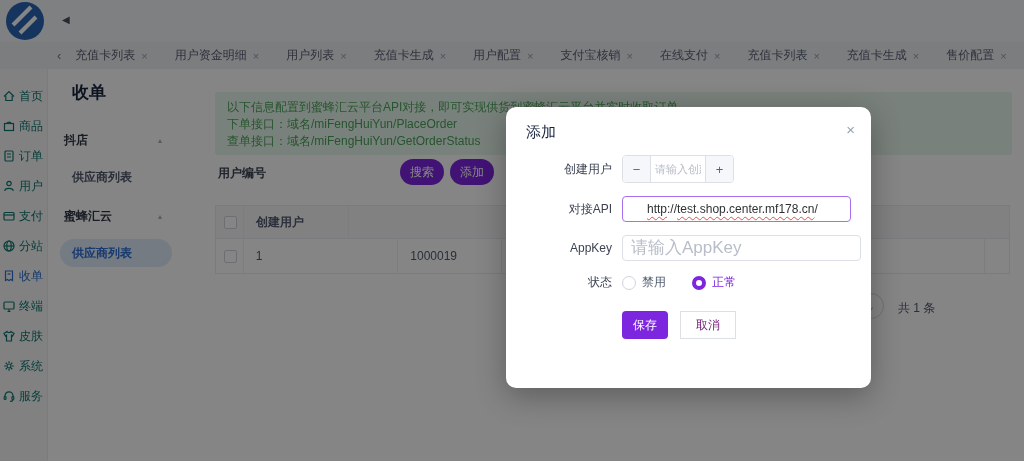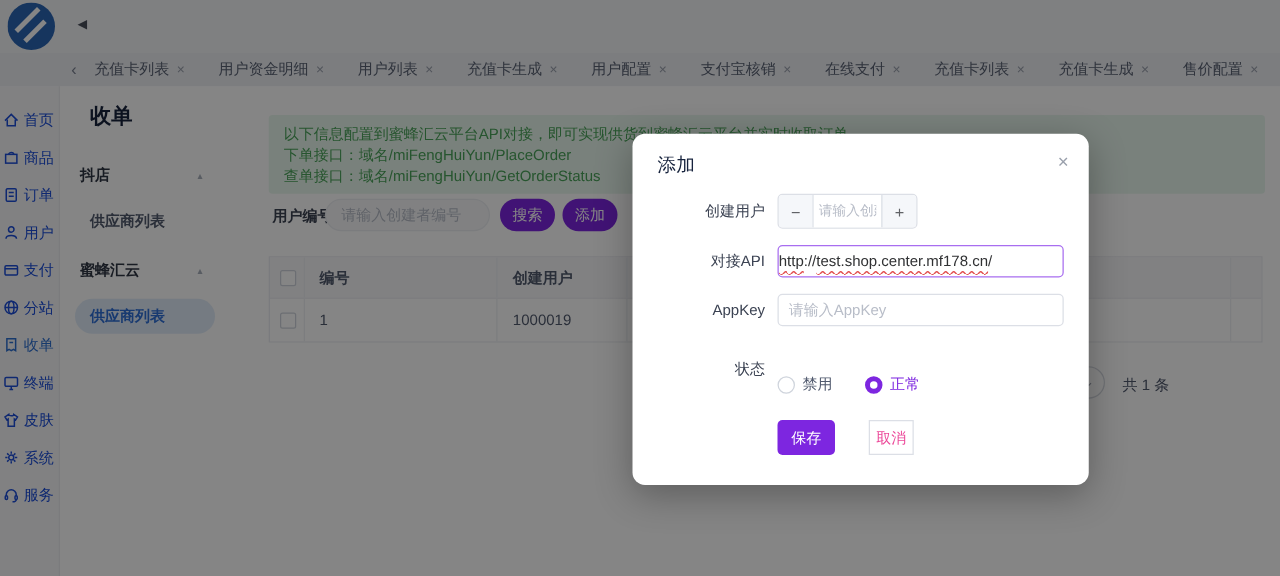--- a/index.html
+++ b/index.html
@@ -15,21 +15,21 @@
   .searchbox svg { margin-right:6px; flex:0 0 auto; }
 
   
   .tabbar { position:absolute; left:0; top:42px; width:1024px; height:27px; background:#edeff4; display:flex; align-items:center; padding-left:57px; white-space:nowrap; overflow:hidden; color:#5a6273; }
   .tab-scroll { margin-right:14px; color:#7a8090; font-size:13px; cursor:pointer; }
   .tab { display:inline-flex; align-items:center; margin-right:27px; cursor:pointer; }
   .tab .x { margin-left:6px; color:#9aa0ac; font-size:11px; }
 
   
   .sidebar { position:absolute; left:0; top:69px; width:48px; height:392px; background:#f7f8fa; border-right:1px solid #ececf0; padding-top:12px; }
-  .side-item { height:30px; display:flex; align-items:center; padding-left:2px; color:#1d4ed8; cursor:pointer; }
+  .side-item { height:30px; display:flex; align-items:center; padding-left:2px; color:#0f766e; cursor:pointer; }
   .side-item svg { flex:0 0 14px; margin-right:3px; }
   .side-item .lbl { font-size:12px; }
   .side-item.active { color:#2d6fd0; }
 
   
   .main { position:absolute; left:48px; top:69px; width:976px; height:392px; background:#ffffff; }
   .page-title { position:absolute; left:24px; top:12px; font-size:17px; font-weight:bold; color:#17233d; }
 
   .submenu { position:absolute; left:12px; top:56px; width:112px; }
   .sm-group { height:30px; display:flex; align-items:center; justify-content:space-between; padding:0 10px 0 4px; color:#2f3644; font-weight:bold; cursor:pointer; margin-bottom:8px; }
@@ -69,31 +69,31 @@
   .modal { position:absolute; left:506px; top:107px; width:365px; height:281px; background:#fff; border-radius:10px; box-shadow:0 8px 30px rgba(0,0,0,0.3); z-index:11; padding:16px 20px; }
   .m-title { font-size:15px; color:#17233d; font-weight:normal; }
   .m-close { position:absolute; right:16px; top:14px; color:#9aa0ac; font-size:15px; cursor:pointer; }
   .m-row { display:flex; align-items:center; margin-top:13px; }
   .m-label { width:86px; text-align:right; margin-right:10px; color:#3c4353; flex:0 0 86px; }
   .stepper { display:flex; height:28px; border:1px solid #dcdfe6; border-radius:4px; overflow:hidden; }
   .step-btn { width:28px; background:#f5f7fa; border:none; color:#606266; font-size:13px; cursor:pointer; }
   .step-btn.minus { border-right:1px solid #dcdfe6; }
   .step-btn.plus { border-left:1px solid #dcdfe6; }
   .step-input { width:54px; border:none; outline:none; text-align:left; padding:0 4px; font-size:11px; }
-  .m-input { width:248px; height:26px; border:1px solid #dcdfe6; border-radius:4px; padding:0 8px; font-size:12px; color:#303133; outline:none; }
-  .api-box { width:248px; height:26px; border:1.5px solid #a86ef0; border-radius:4px; padding:0 0; display:flex; align-items:center; color:#303133; white-space:nowrap; overflow:hidden; cursor:text; }
+  .m-input { width:248px; height:26px; border:1px solid #dcdfe6; border-radius:4px; padding:0 8px; font-size:17px; color:#303133; outline:none; }
+  .api-box { width:248px; height:26px; border:1.5px solid #a86ef0; border-radius:4px; padding:0 24px; display:flex; align-items:center; color:#303133; white-space:nowrap; overflow:hidden; cursor:text; }
   .wavy { text-decoration:underline; text-decoration-style:wavy; text-decoration-color:#e25050; text-decoration-thickness:1px; text-underline-offset:3px; }
-  .radio-group { display:flex; align-items:flex-end;margin-top:25px; }
+  .radio-group { display:flex; align-items:flex-end; }
   .radio { display:flex; align-items:center; margin-right:26px; cursor:pointer; }
   .radio .dot { width:14px; height:14px; border-radius:50%; border:1px solid #cfd4dc; background:#fff; margin-right:6px; }
   .radio.checked .dot { border:4.5px solid #7d26e0; }
   .radio.checked .rlbl { color:#7d26e0; }
-  .m-btns { margin-top:20px; padding-left:96px; display:flex;gap:15px; }
+  .m-btns { margin-top:20px; padding-left:96px; display:flex; }
   .btn-save { width:46px; height:28px; background:#7d26e0; color:#fff; border:none; border-radius:4px; font-size:12px; cursor:pointer; }
-  .btn-cancel { width:36px; height:28px; background:#fff; color:#ec4899; border:1px solid #dcdfe6; border-radius:0; font-size:12px; margin-left:12px; cursor:pointer; }
+  .btn-cancel { width:56px; height:28px; background:#fff; color:#701a75; border:1px solid #dcdfe6; border-radius:0; font-size:12px; margin-left:12px; cursor:pointer; }
   .purple { background:#7d26e0;text-align:center; }
 </style>
 </head>
 <body>
 
 <div id="app">
 
   <div class="topbar">
     <svg class="logo" viewBox="0 0 38 38">
       <circle cx="19" cy="19" r="19" fill="#2b66b4"></circle>
@@ -250,30 +250,28 @@
       </div>
     </div>
 
     <div class="info-box">
       <div>以下信息配置到蜜蜂汇云平台API对接，即可实现供货到蜜蜂汇云平台并实时收取订单</div>
       <div>下单接口：域名/miFengHuiYun/PlaceOrder</div>
       <div>查单接口：域名/miFengHuiYun/GetOrderStatus</div>
     </div>
 
     <div class="filter-label">用户编号</div>
-    <input class="filter-input" placeholder="请输入创建者编号" style="">
     <button class="pill-btn btn-search purple">搜索</button>
     <button class="pill-btn btn-add purple">添加</button>
 
     <div class="table">
       <div class="t-row t-head">
         <div class="t-cell t-c0">
             <span class="checkbox"></span>
           </div>
-        <div class="t-cell t-c1">编号</div>
         <div class="t-cell t-c2">创建用户</div>
         <div class="t-cell t-c3"></div>
         <div class="t-cell t-c4"></div>
       </div>
       <div class="t-row t-body">
         <div class="t-cell t-c0">
             <span class="checkbox"></span>
           </div>
         <div class="t-cell t-c1">1</div>
         <div class="t-cell t-c2">1000019</div>

